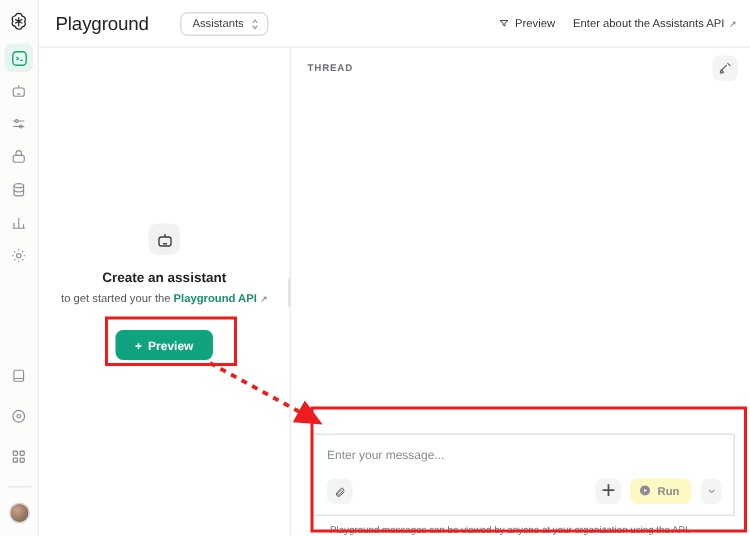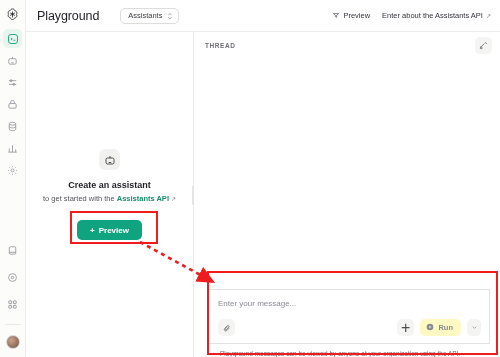--- a/index.html
+++ b/index.html
@@ -302,22 +302,22 @@
     <div class="panel-left">
       <div class="empty-card">
         <div class="robot-tile">
           <svg width="12" height="12" viewBox="0 0 24 24" fill="none" stroke="currentColor" stroke-width="1.8">
             <rect x="4" y="8" width="16" height="12" rx="3"></rect>
             <path d="M12 4v4M9 13h.01M15 13h.01M9.5 17h5"></path>
           </svg>
         </div>
         <div class="empty-title">Create an assistant</div>
         <div class="empty-sub">
-          <span>to get started with the </span>
-          <a href="#">Assistants API</a>
+          <span>to get started your the </span>
+          <a href="#">Playground API</a>
           <span class="ext">↗</span>
         </div>
         <button class="create-btn">
           <span>+</span>
           <span>Preview</span>
         </button>
       </div>
     </div>
 
     <div class="resizer">

